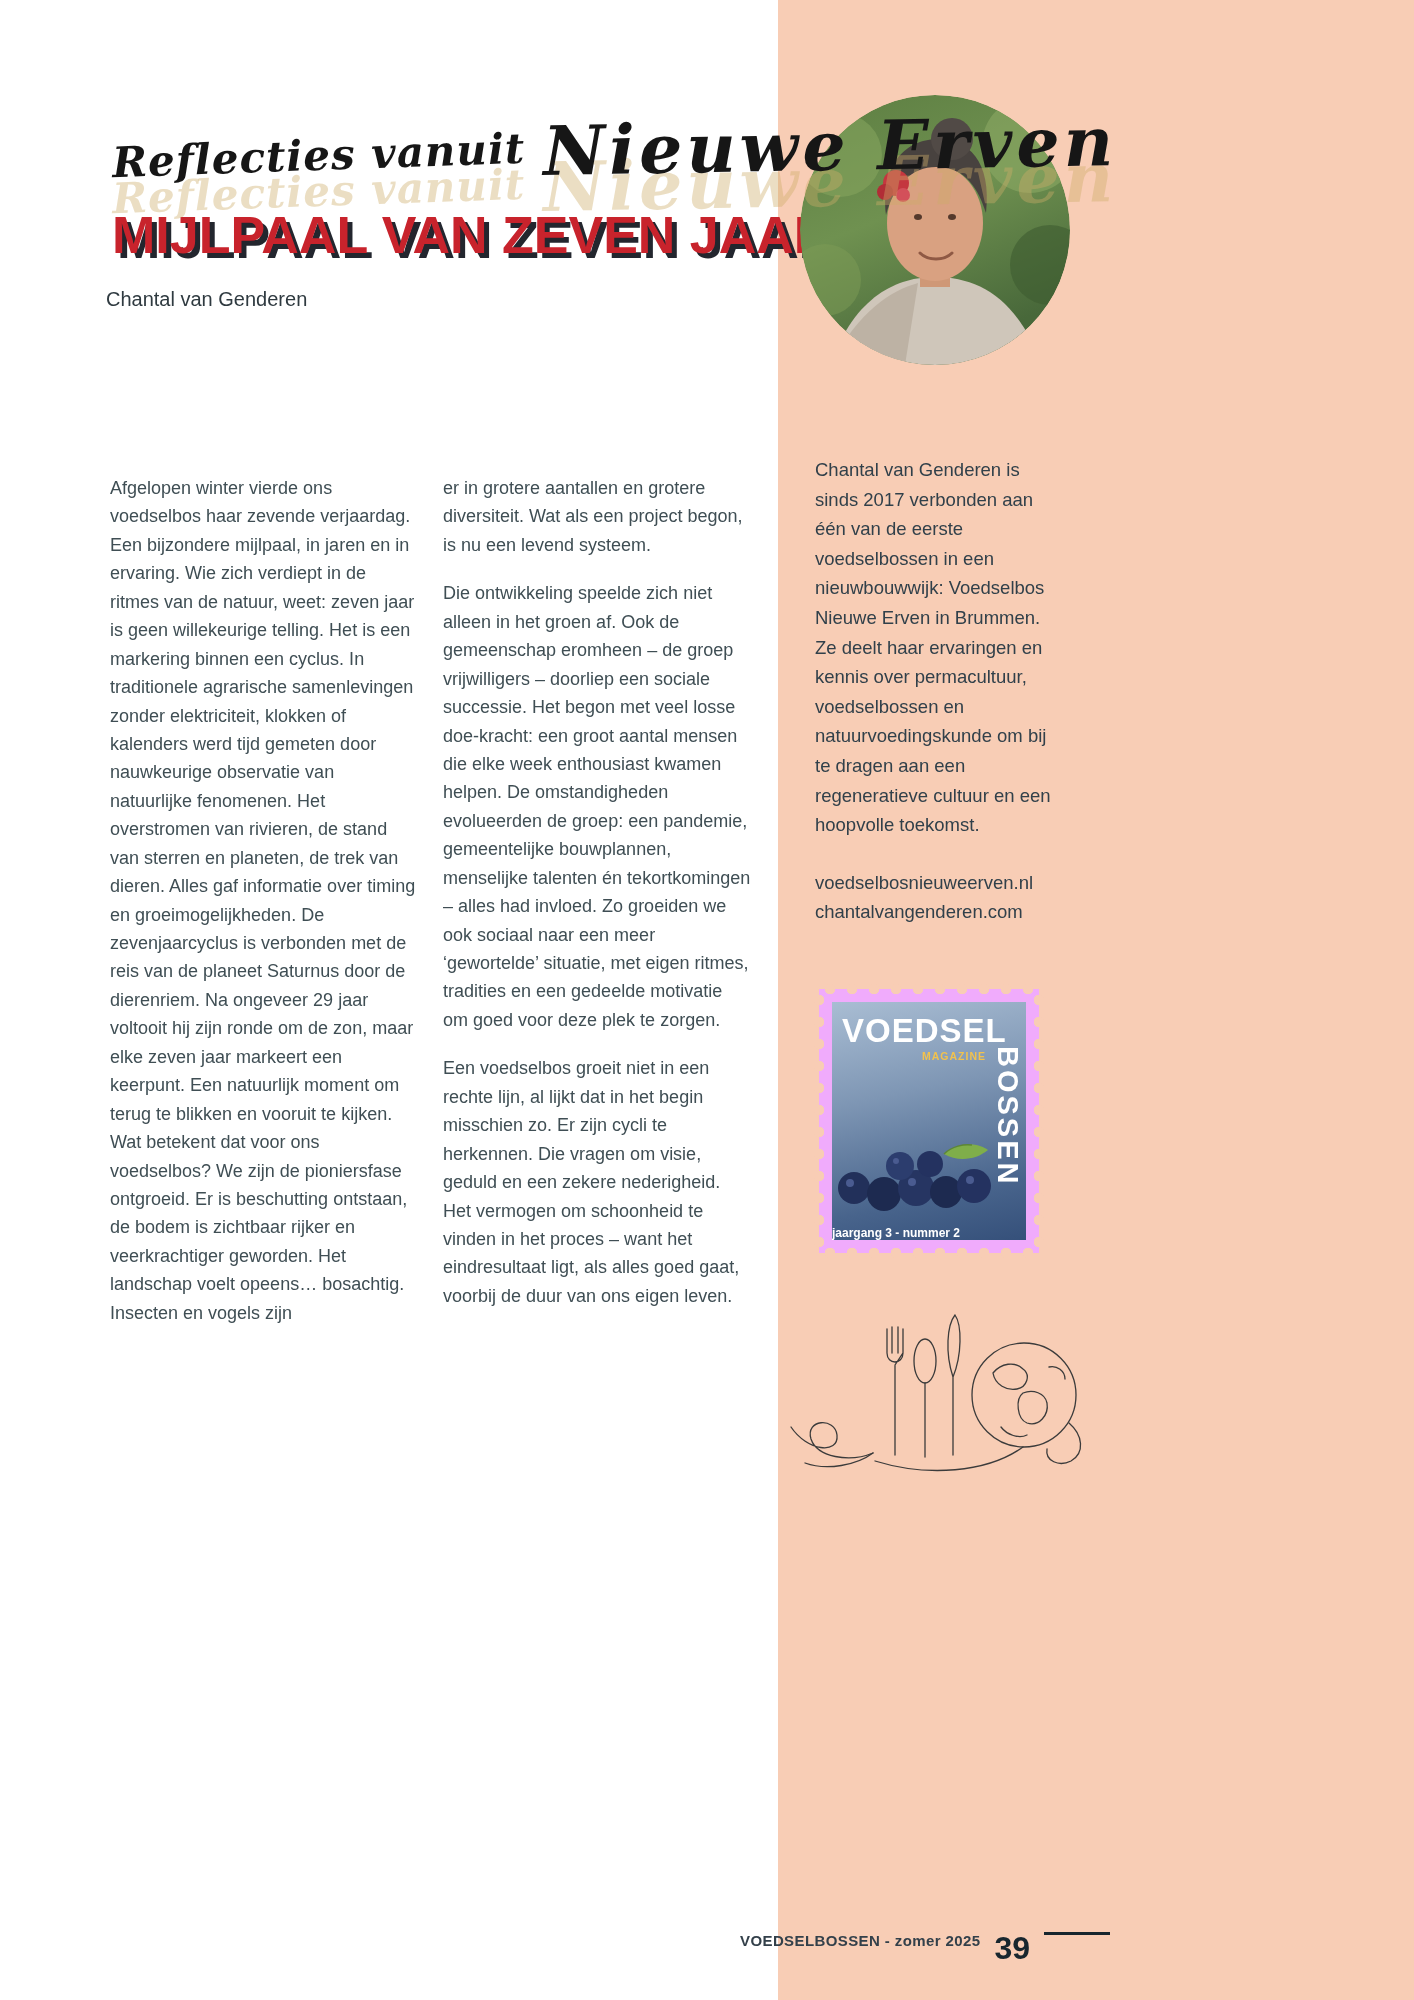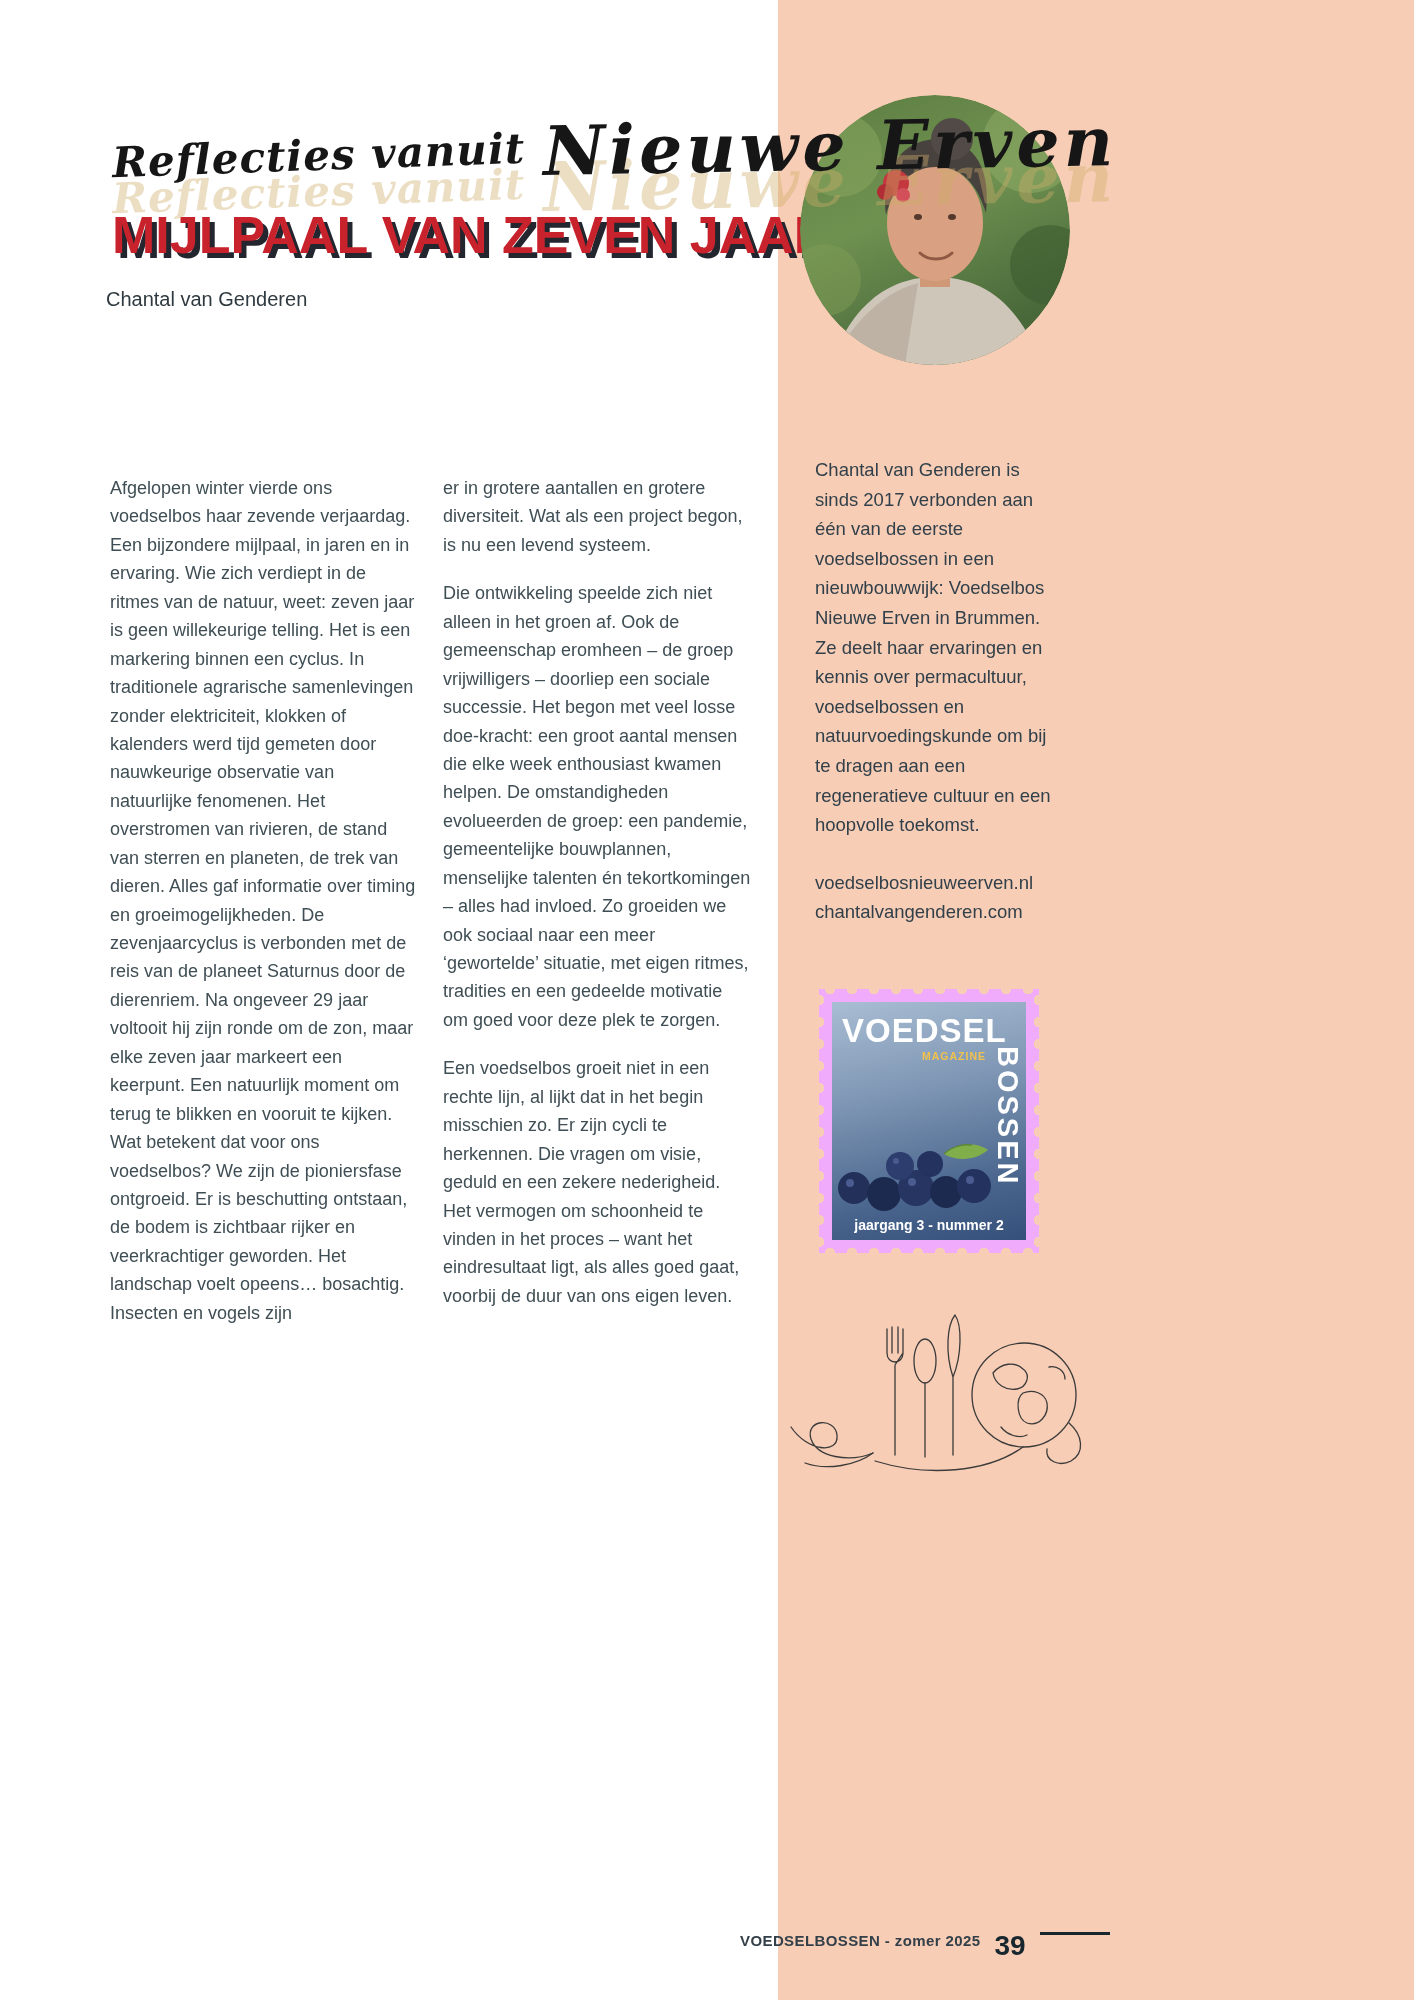--- a/index.html
+++ b/index.html
@@ -139,23 +139,22 @@
     right: 2px; top: 44px;
     writing-mode: vertical-rl;
     font-size: 29px;
     font-weight: 800;
     letter-spacing: 3px;
     color: #ffffff;
   }
   .cover-berries { position: absolute; left: 0; bottom: 26px; }
   .cover-edition {
     position: absolute;
-    left: 0; right: 0; bottom: 7px;
-    text-align: center;
-    font-size: 14px;
+    left: 0; right: 0; bottom: 0;
+    font-size: 12px;
     font-weight: 700;
     color: #ffffff;
   }
   
   .lineart { margin-top: 42px; margin-left: -28px; }
   
   .page-footer {
     position: absolute;
     left: 740px; top: 1932px;
     width: 370px;
@@ -163,21 +162,21 @@
     align-items: flex-start;
   }
   .footer-label {
     font-size: 15px;
     font-weight: 700;
     letter-spacing: 0.4px;
     color: #33404a;
   }
   .footer-num {
     margin-left: 14px;
-    font-size: 28px;
+    font-size: 32px;
     font-weight: 700;
     line-height: 1;
     color: #18262e;
   }
   .footer-line {
     flex: 1;
     height: 3px;
     margin-left: 14px;
     background: #18262e;
   }

